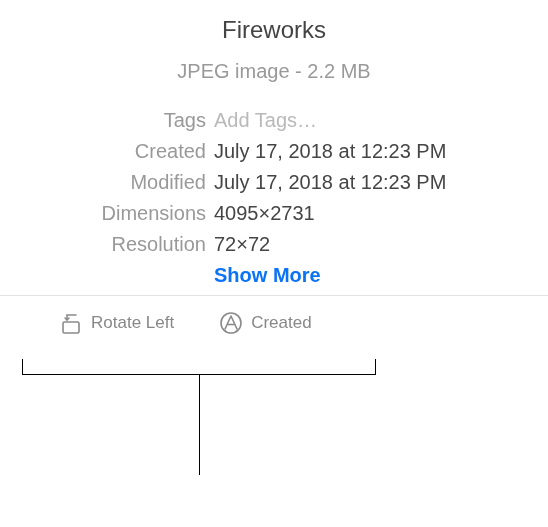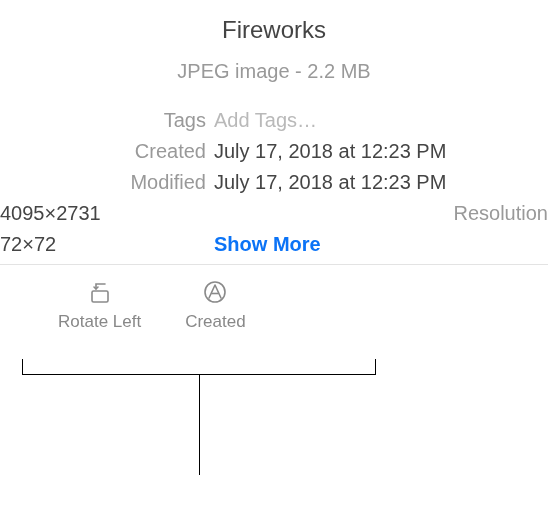--- a/index.html
+++ b/index.html
@@ -60,21 +60,21 @@
     margin: 6px 0 0 0;
   }
   .toolbar {
     display: flex;
     gap: 44px;
     padding: 14px 0 22px 0;
     margin-left: 58px;
   }
   .tool {
     display: flex;
-    flex-direction: column;
+    flex-direction: row;
     align-items: center;
     color: #888;
     font-size: 17px;
     gap: 7px;
   }
   .tool .icon svg { display: block; }
   .callout {
     position: absolute;
     top: 359px;
     left: 22px;
@@ -104,20 +104,21 @@
   <div class="meta">
     <div class="label">Tags</div>
     <div class="value placeholder">Add Tags…</div>
 
     <div class="label">Created</div>
     <div class="value">July 17, 2018 at 12:23 PM</div>
 
     <div class="label">Modified</div>
     <div class="value">July 17, 2018 at 12:23 PM</div>
 
+    <div class="label">Dimensions</div>
     <div class="value">4095×2731</div>
 
     <div class="label">Resolution</div>
     <div class="value">72×72</div>
 
     <div class="show-more">Show More</div>
   </div>
 
   <hr class="sep">
 

